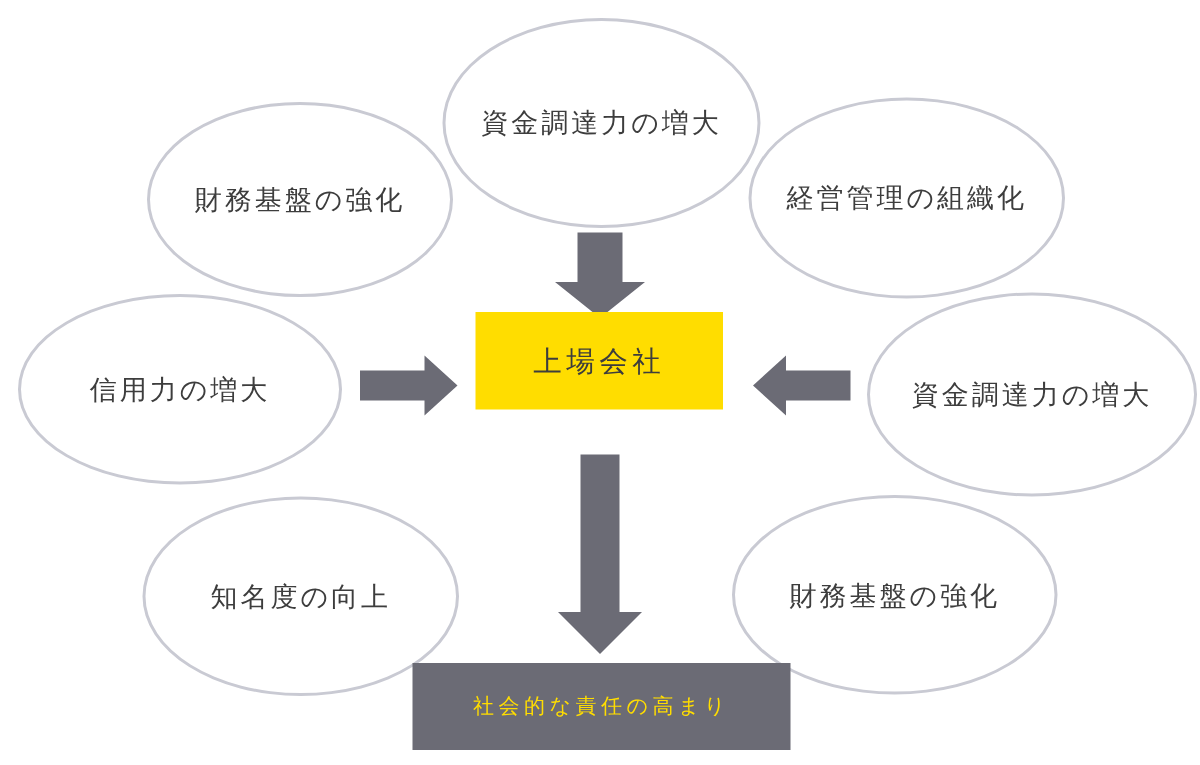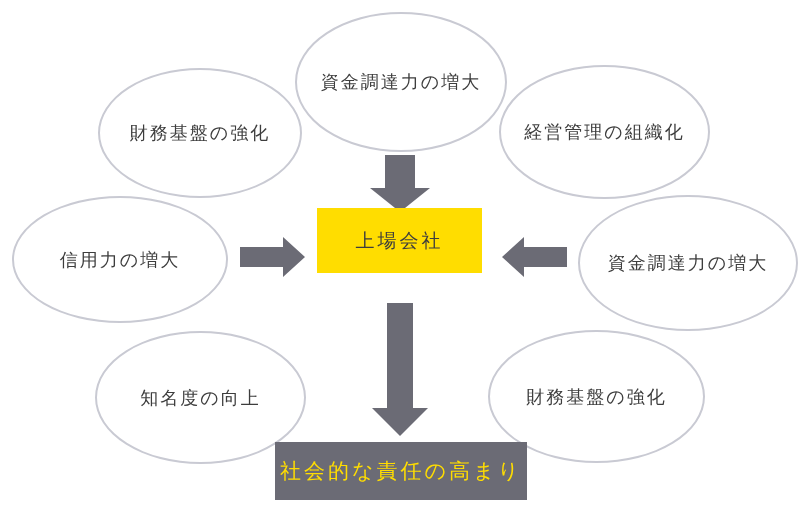--- a/index.html
+++ b/index.html
@@ -59,21 +59,21 @@
     position: absolute;
     left: 275px; top: 442px;
     width: 252px; height: 58px;
     background: var(--bottom-box-bg, #6b6b75);
     display: flex;
     align-items: center;
     justify-content: center;
   }
   .bottom-box .label {
     color: var(--bottom-box-text, #ffdd00);
-    font-size: 21px;
+    font-size: 14px;
     letter-spacing: 3px;
     white-space: nowrap;
   }
   .arrow { position: absolute; }
   .arrow polygon { fill: var(--arrow, #6b6b75); }
   .arrow-top    { left: 368px; top: 152px; }
   .arrow-left   { left: 238px; top: 235px; }
   .arrow-right  { left: 498px; top: 235px; }
   .arrow-bottom { left: 370px; top: 301px; }
 </style>

